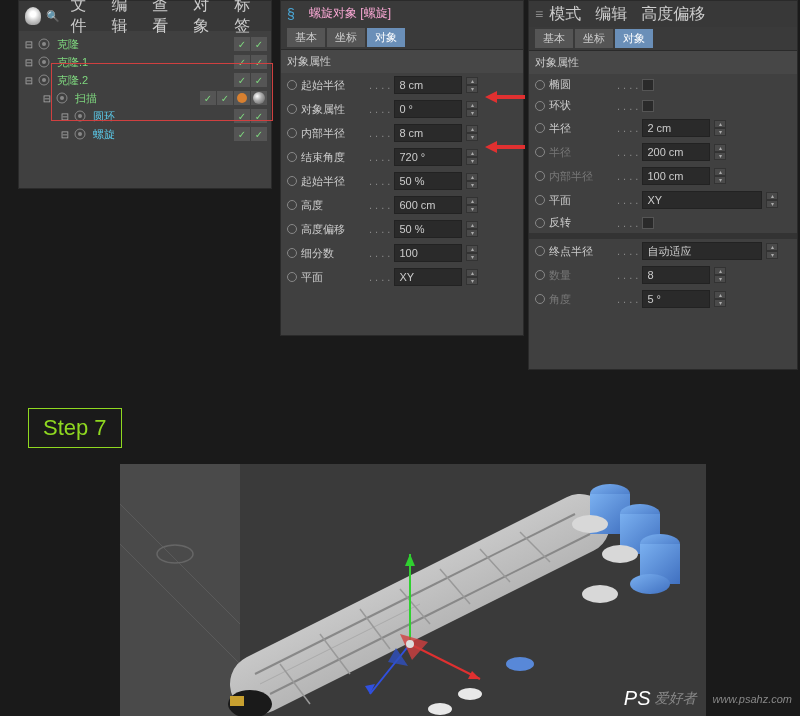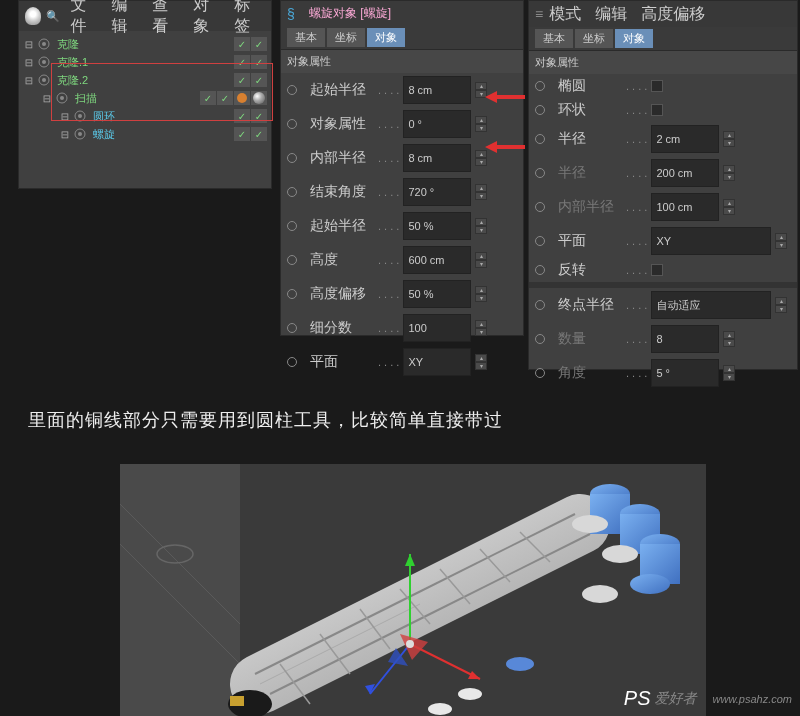--- a/index.html
+++ b/index.html
@@ -32,24 +32,24 @@
 .ticon{width:16px;height:16px;border:2px solid #4aa8d8;border-radius:50%;display:flex;align-items:center;justify-content:center;}
 .ticon::after{content:"";width:6px;height:6px;border:1px solid #4aa8d8;border-radius:50%;}
 .spiral-icon{width:16px;height:16px;color:#4aa8d8;font-size:14px;}
 .ttitle{color:#f9a8d4;font-size:12px;}
 .tabs{display:flex;gap:2px;padding:2px 6px;background:#3a3a3a;}
 .tab{padding:2px 8px;background:#555;color:#ccc;font-size:11px;}
 .tab.active{background:#6a8fb8;color:#fff;}
 .section{padding:4px 6px;background:#474747;color:#ccc;font-size:11px;border-top:1px solid #2a2a2a;}
 .prop{display:flex;align-items:center;padding:3px 6px;gap:4px;}
 .radio{width:10px;height:10px;border:1px solid #888;border-radius:50%;}
-.plabel{color:#ccc;font-size:14px;width:64px;white-space:nowrap;margin-left:9px;}
+.plabel{color:#ccc;font-size:11px;width:64px;white-space:nowrap;}
 .plabel.dim{color:#777;}
 .dots{color:#888;font-size:11px;flex:0 0 auto;}
-.pinput{background:#2a2a2a;border:1px solid #222;color:#ccc;padding:2px 4px;font-size:11px;width:68px;height:28px;}
+.pinput{background:#2a2a2a;border:1px solid #222;color:#ccc;padding:2px 4px;font-size:11px;width:68px;height:18px;}
 .pinput.wide{width:120px;}
 .spinner{display:flex;flex-direction:column;width:12px;}
 .spin{height:8px;background:#4a4a4a;border:1px solid #333;font-size:6px;color:#aaa;text-align:center;line-height:6px;}
 .cbox{width:12px;height:12px;background:#2a2a2a;border:1px solid #555;}
 .arrow{position:absolute;color:#e03030;}
 .arrow svg{width:40px;height:16px;}
 .step-section{position:absolute;left:28px;top:408px;display:flex;align-items:center;gap:18px;}
 .step-box{border:1px solid #8fd820;padding:6px 14px;color:#8fd820;font-size:22px;font-family:Arial;}
 .step-text{color:#eee;font-size:18px;letter-spacing:1px;}
 .viewport{position:absolute;left:120px;top:464px;width:586px;height:252px;background:#3a3a3a;overflow:hidden;}
@@ -395,21 +395,21 @@
         <input class="pinput" value="5 °" style="">
         <div class="spinner">
           <div class="spin">▴</div>
           <div class="spin">▾</div>
         </div>
       </div>
     </div>
 </div>
 
 <div class="step-section">
-  <div class="step-text">里面的铜线部分只需要用到圆柱工具，比较简单直接带过</div>
+  <div class="step-box">Step 7</div>
 </div>
 
 <div class="viewport">
 <svg width="586" height="252" viewBox="0 0 586 252">
   <defs>
     <linearGradient id="cg" x1="0" y1="0" x2="1" y2="1">
       <stop offset="0" stop-color="#e8e8e8"></stop>
           <stop offset="1" stop-color="#959595"></stop>
     </linearGradient>
     <linearGradient id="bg" x1="0" y1="0" x2="1" y2="1">

